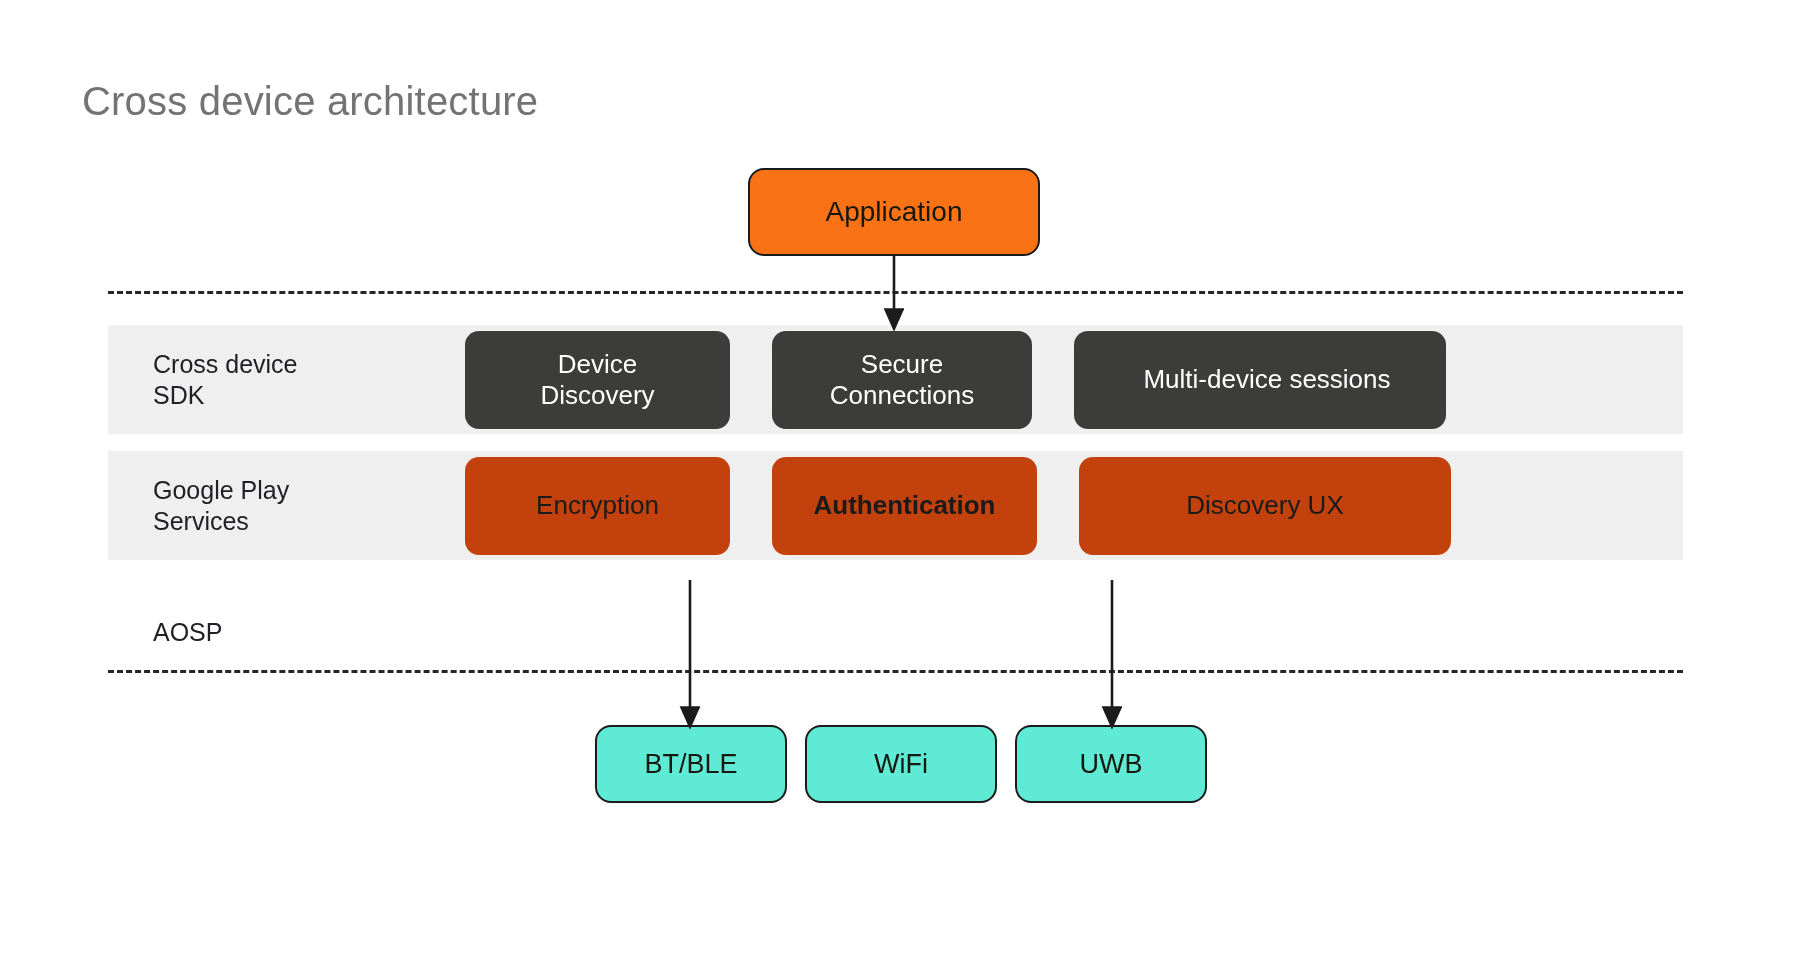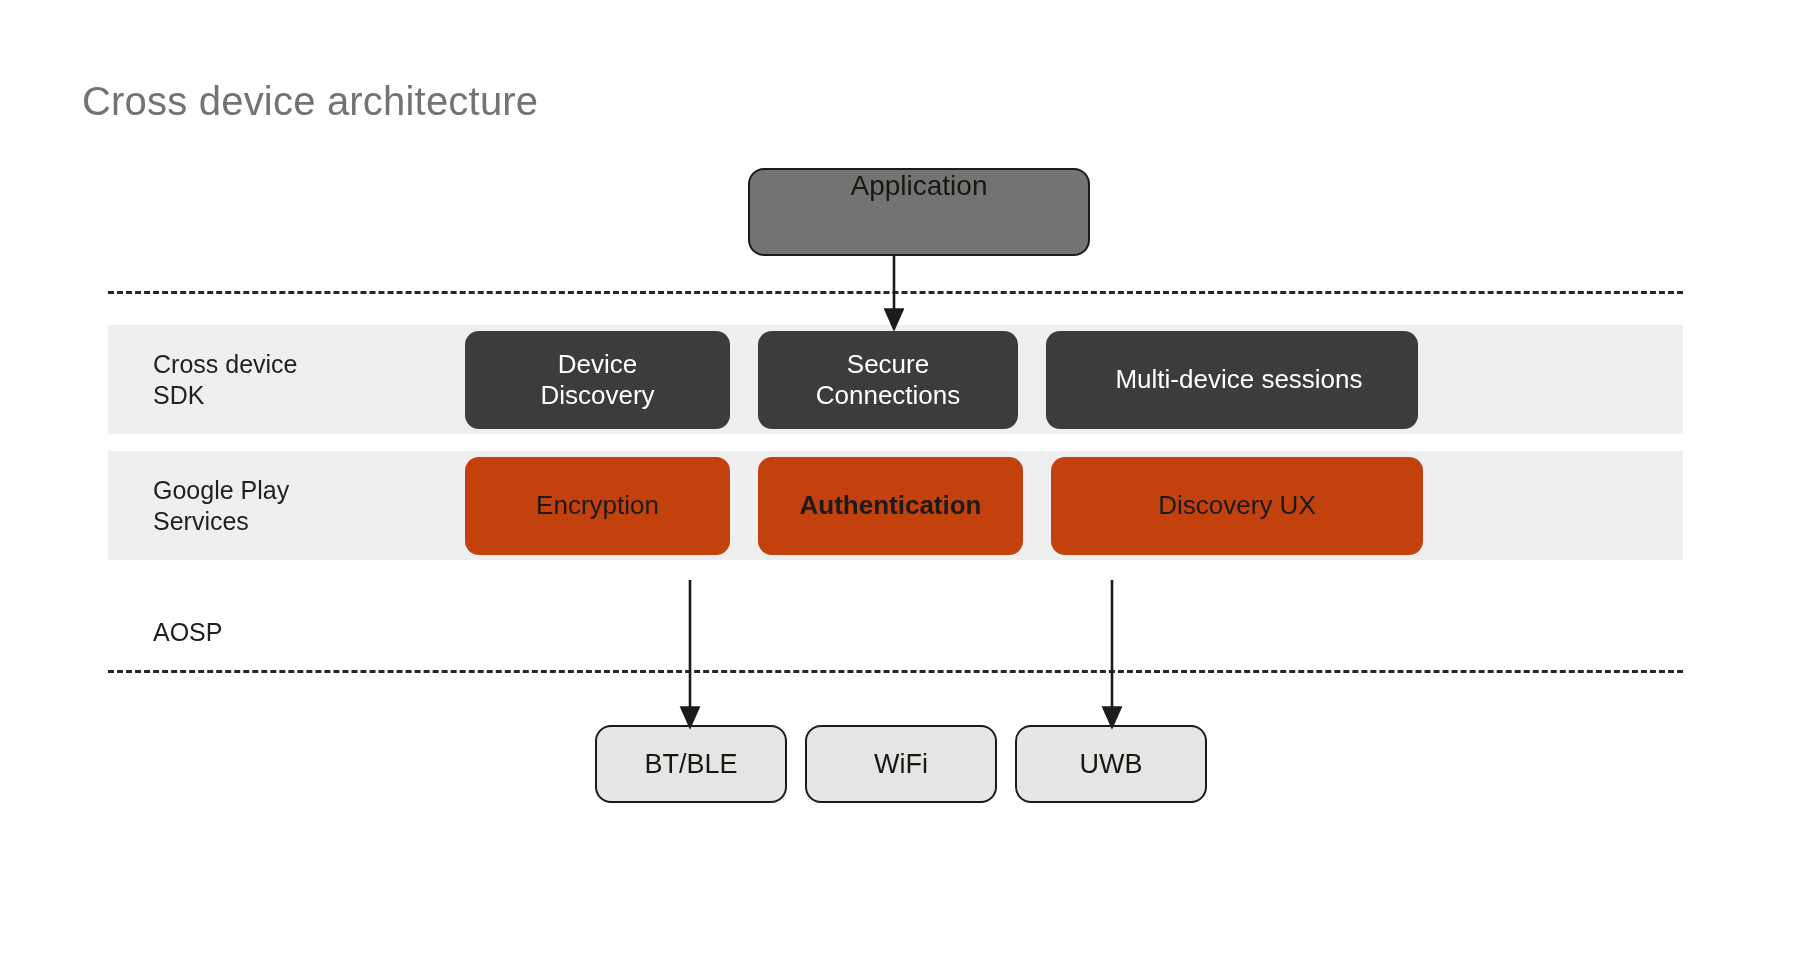--- a/index.html
+++ b/index.html
@@ -31,26 +31,27 @@
     letter-spacing: 0.2px;
     color: #737373;
     white-space: nowrap;
   }
 
   
   .app-box {
     position: absolute;
     left: 748px;
     top: 168px;
-    width: 342px;
+    width: 292px;
     height: 88px;
-    background: #737373;
+    background: #f97316;
     border: 2.5px solid #1b1b1b;
     border-radius: 16px;
     display: flex;
+    align-items: center;
     justify-content: center;
     box-sizing: border-box;
   }
   .app-box .label {
     font-size: 28px;
     color: #17180f;
     white-space: nowrap;
   }
 
   
@@ -86,21 +87,21 @@
   }
 
   
   .chip-row {
     position: absolute;
     left: 357px;
     top: 50%;
     transform: translateY(-50%);
     display: flex;
     align-items: center;
-    gap: 28px;
+    gap: 42px;
   }
   .chip {
     height: 98px;
     border-radius: 14px;
     display: flex;
     align-items: center;
     justify-content: center;
     text-align: center;
     box-sizing: border-box;
     padding: 0 18px;
@@ -140,21 +141,21 @@
   .transport-row {
     position: absolute;
     left: 595px;
     top: 725px;
     display: flex;
     align-items: center;
     gap: 18px;
   }
   .transport-box {
     height: 78px;
-    background: #e5e5e5;
+    background: #5eead4;
     border: 2.5px solid #1b1b1b;
     border-radius: 16px;
     display: flex;
     align-items: center;
     justify-content: center;
     box-sizing: border-box;
     padding: 0 22px;
   }
   .transport-box .label {
     font-size: 27px;

